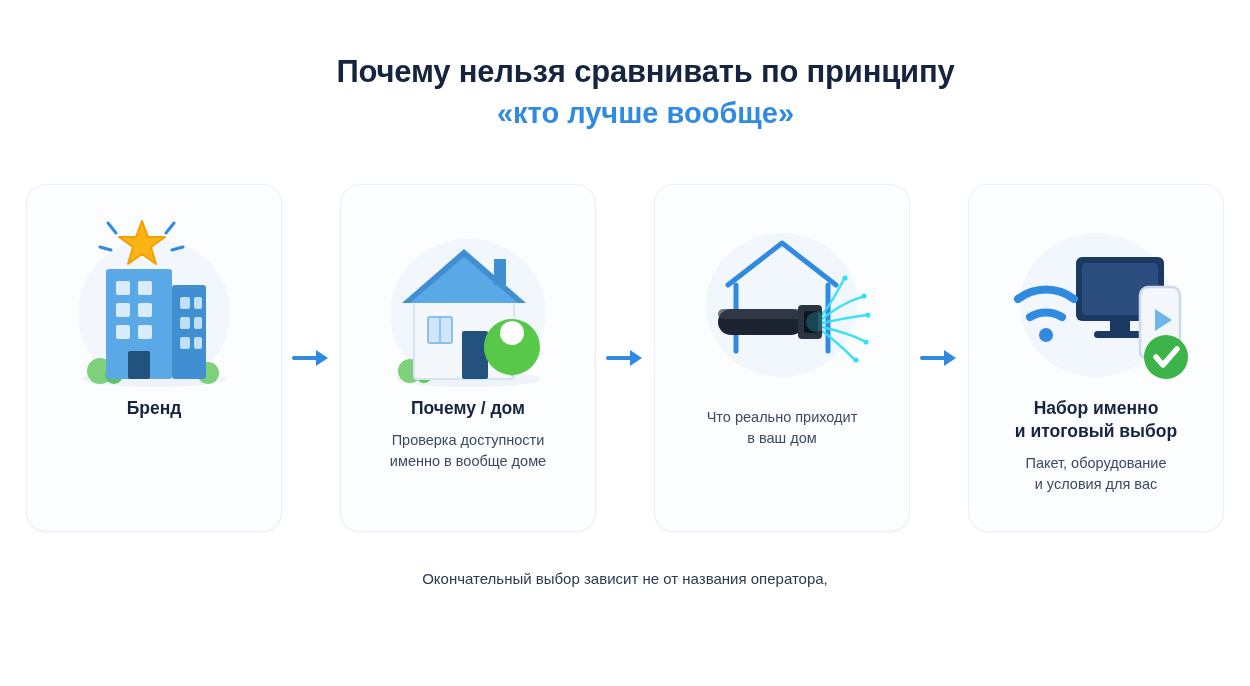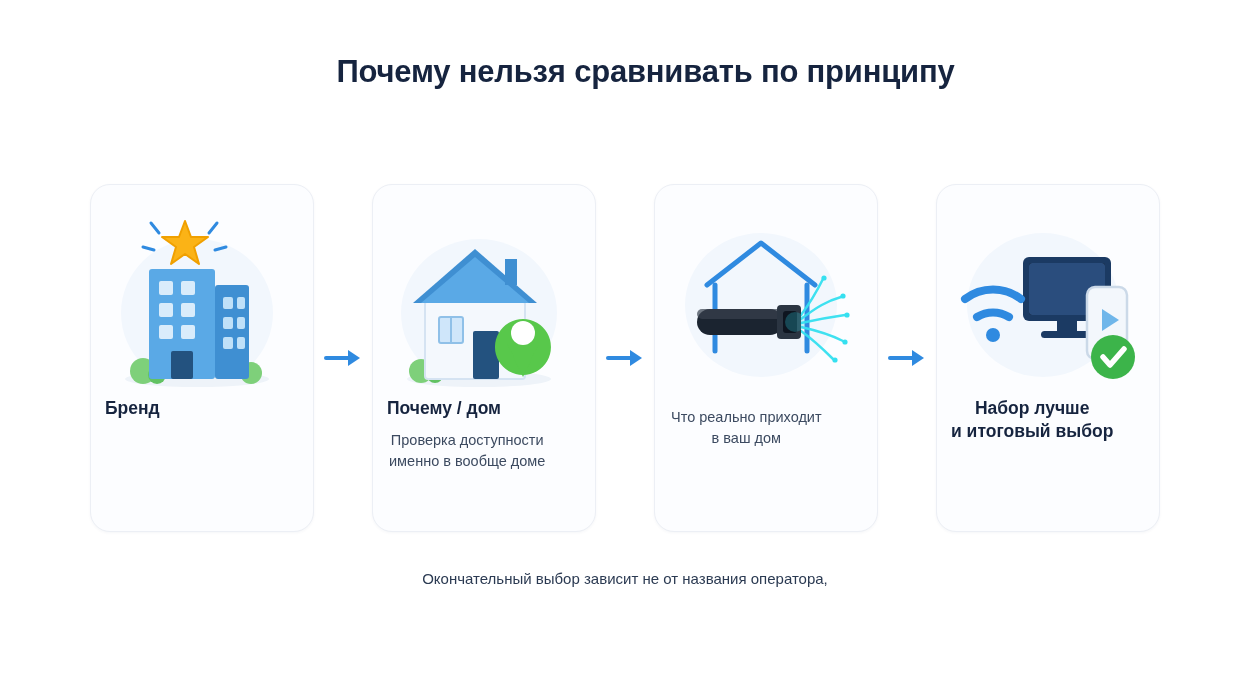--- a/index.html
+++ b/index.html
@@ -42,29 +42,29 @@
   .cards-row {
     position: absolute;
     top: 184px;
     left: 0;
     width: 1250px;
     display: flex;
     align-items: flex-start;
     justify-content: center;
   }
   .card {
-    width: 224px;
+    width: 256px;
     height: 348px;
     background: #fcfdff;
     border: 1px solid #eceff5;
     border-radius: 20px;
     box-shadow: 0 1px 3px rgba(30,50,90,0.045);
     display: flex;
     flex-direction: column;
-    align-items: flex-start;
+    align-items: center;
     padding-top: 16px;
   }
   .arrow {
     width: 58px;
     height: 348px;
     display: flex;
     align-items: center;
     justify-content: center;
   }
   .arrow svg { display: block; }
@@ -105,20 +105,21 @@
     line-height: 1.62;
   }
 </style>
 </head>
 <body>
 
 <div class="page">
 
   <div class="title-block">
     <div class="title-line1">Почему нельзя сравнивать по принципу</div>
+    <div class="title-line2">«кто лучше вообще»</div>
   </div>
 
   <div class="cards-row">
 
     <div class="card">
       <div class="art">
         <svg width="212" height="196" viewBox="0 0 212 196">
           <ellipse cx="106" cy="112" rx="76" ry="74" fill="#f2f7fd"></ellipse>
 
           <ellipse cx="106" cy="178" rx="72" ry="8" fill="#eef3f9"></ellipse>
@@ -274,22 +275,26 @@
           <circle cx="56" cy="134" r="7" fill="#2f8ae0"></circle>
 
           <rect x="150" y="86" width="40" height="72" rx="8" fill="#f3f7fc" stroke="#cbd9e8" stroke-width="2.5"></rect>
           <polygon points="165,108 182,119 165,130" fill="#6fb6ea"></polygon>
 
           <circle cx="176" cy="156" r="22" fill="#3cb44a"></circle>
           <polyline points="166,156 173,164 187,148" fill="none" stroke="#ffffff" stroke-width="5.5" stroke-linecap="round" stroke-linejoin="round"></polyline>
         </svg>
       </div>
       <div class="card-title">
-        <span>Набор лучше</span><br>
+        <span>Набор именно</span><br>
         <span>и итоговый выбор</span>
+      </div>
+      <div class="card-desc">
+        <span>Пакет, оборудование</span><br>
+        <span>и условия для вас</span>
       </div>
     </div>
 
   </div>
 
   <div class="footer">
     <div>Окончательный выбор зависит не от названия оператора,</div>
   </div>
 
 </div>

